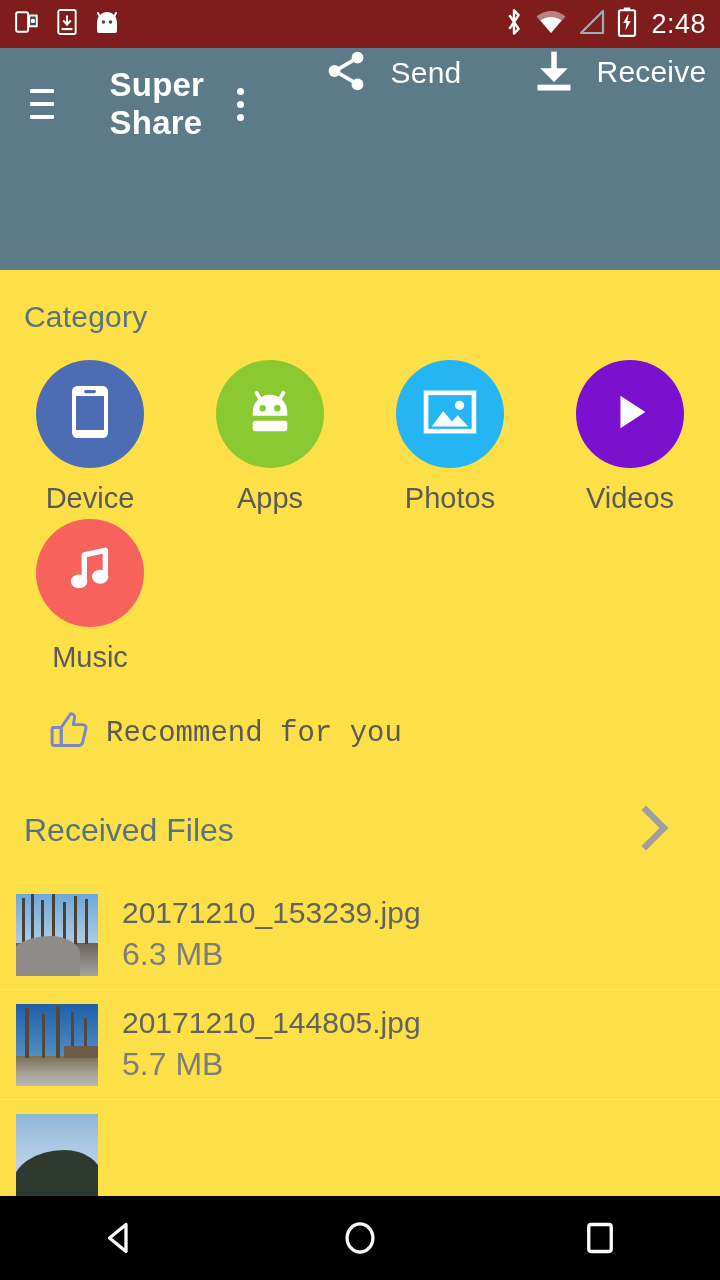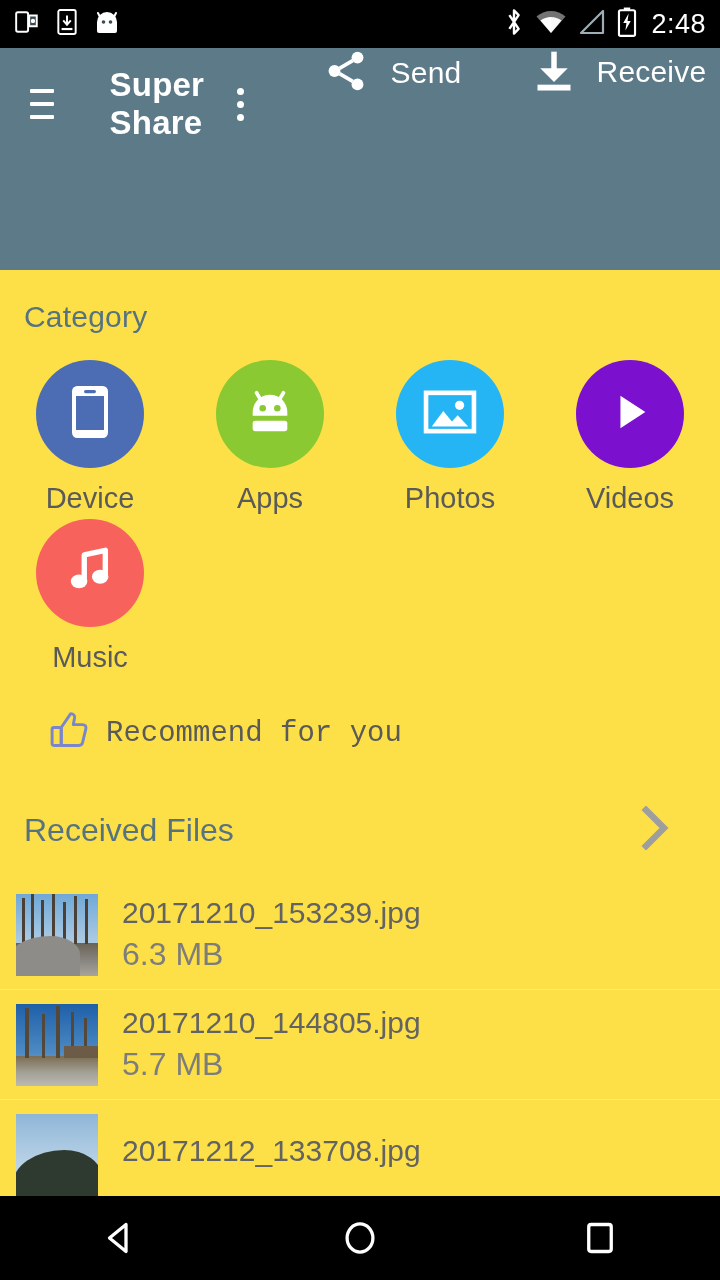--- a/index.html
+++ b/index.html
@@ -15,21 +15,21 @@
     position: relative;
     width: 720px;
     height: 1280px;
     overflow: hidden;
     background: #F7F7F7;
   }
 
   
   .status-bar {
     height: 48px;
-    background: #000000;
+    background: #7f1d1d;
     display: flex;
     align-items: center;
     padding: 0 14px;
     box-sizing: border-box;
   }
   .status-left {
     display: flex;
     align-items: center;
     gap: 16px;
   }
@@ -494,24 +494,20 @@
           <span class="file-name">20171210_144805.jpg</span>
           <span class="file-size">5.7 MB</span>
         </div>
       </div>
 
       <div class="file-row">
         <div class="thumb">
           <div class="scene sky-c"></div>
           <div class="ridge-c"></div>
         </div>
-        <div class="file-meta">
-          <span class="file-name">20171212_133708.jpg</span>
-          <span class="file-size"></span>
-        </div>
       </div>
 
     </div>
   </div>
 
   <div class="nav-overlay">
     <div class="nav-btn">
       <svg width="36" height="36" viewBox="0 0 24 24">
         <path d="M16 3L5 12l11 9z" fill="none" stroke="#fff" stroke-width="2.2" stroke-linejoin="round"></path>
       </svg>

